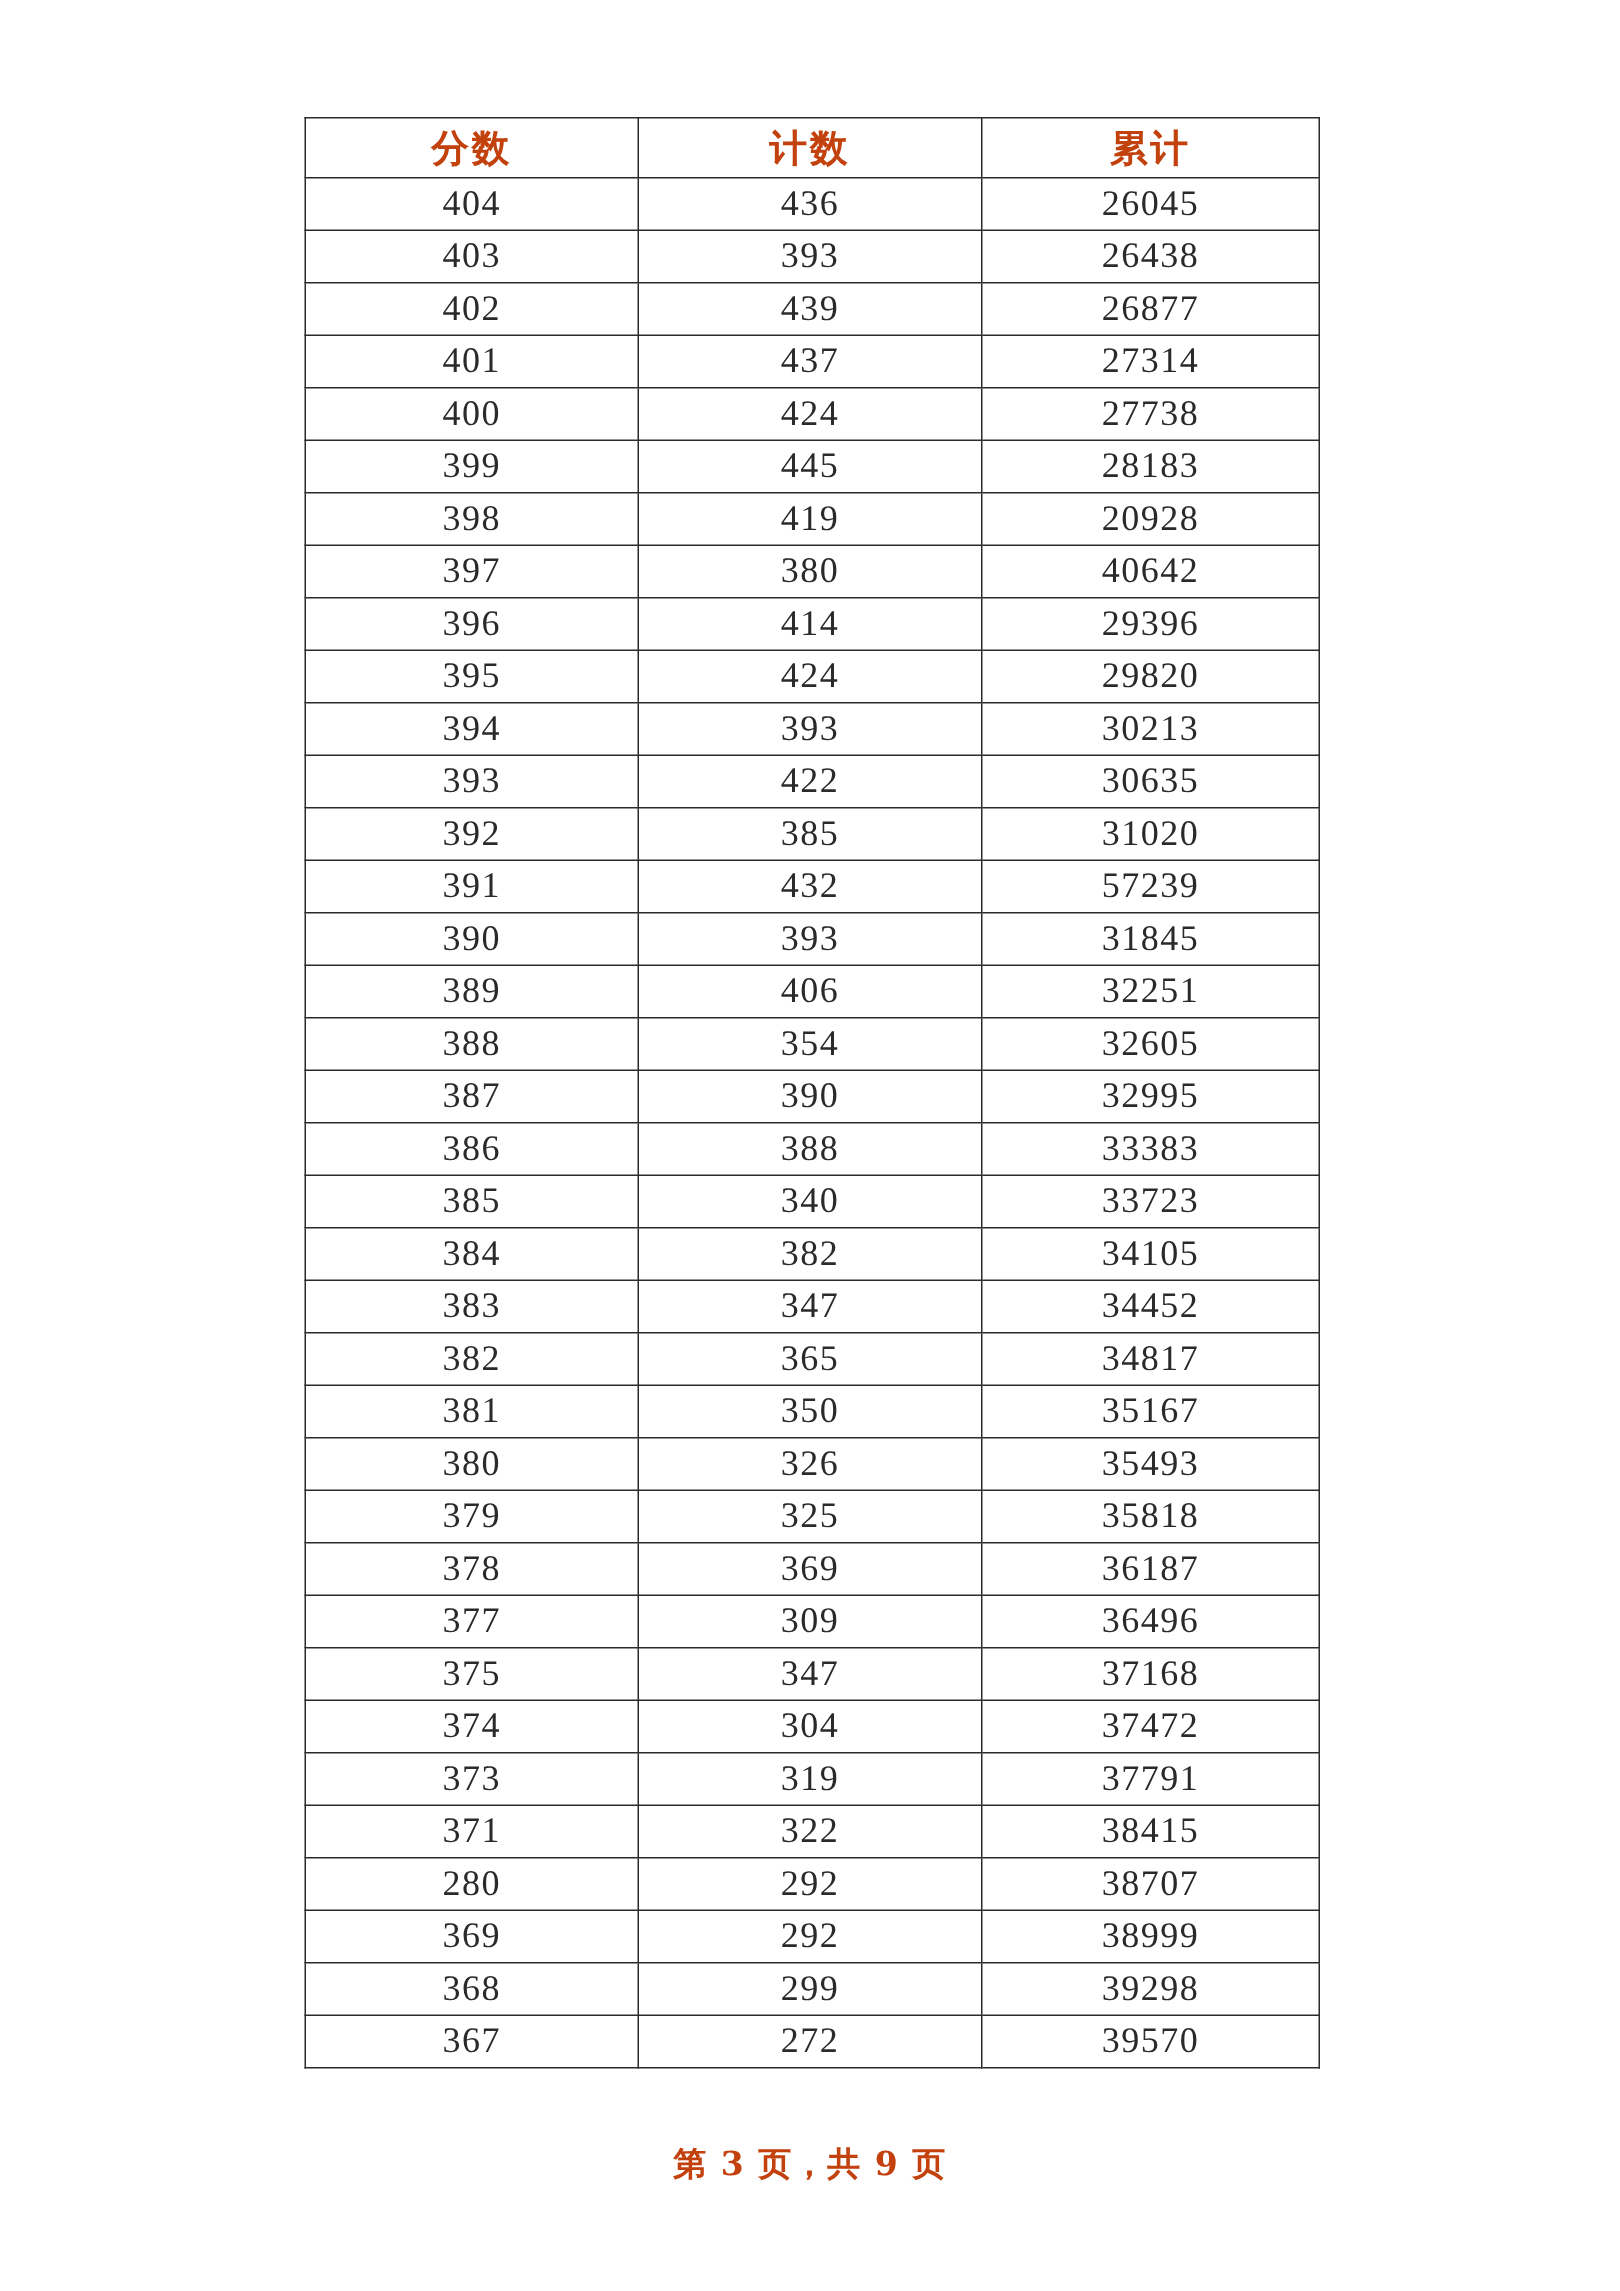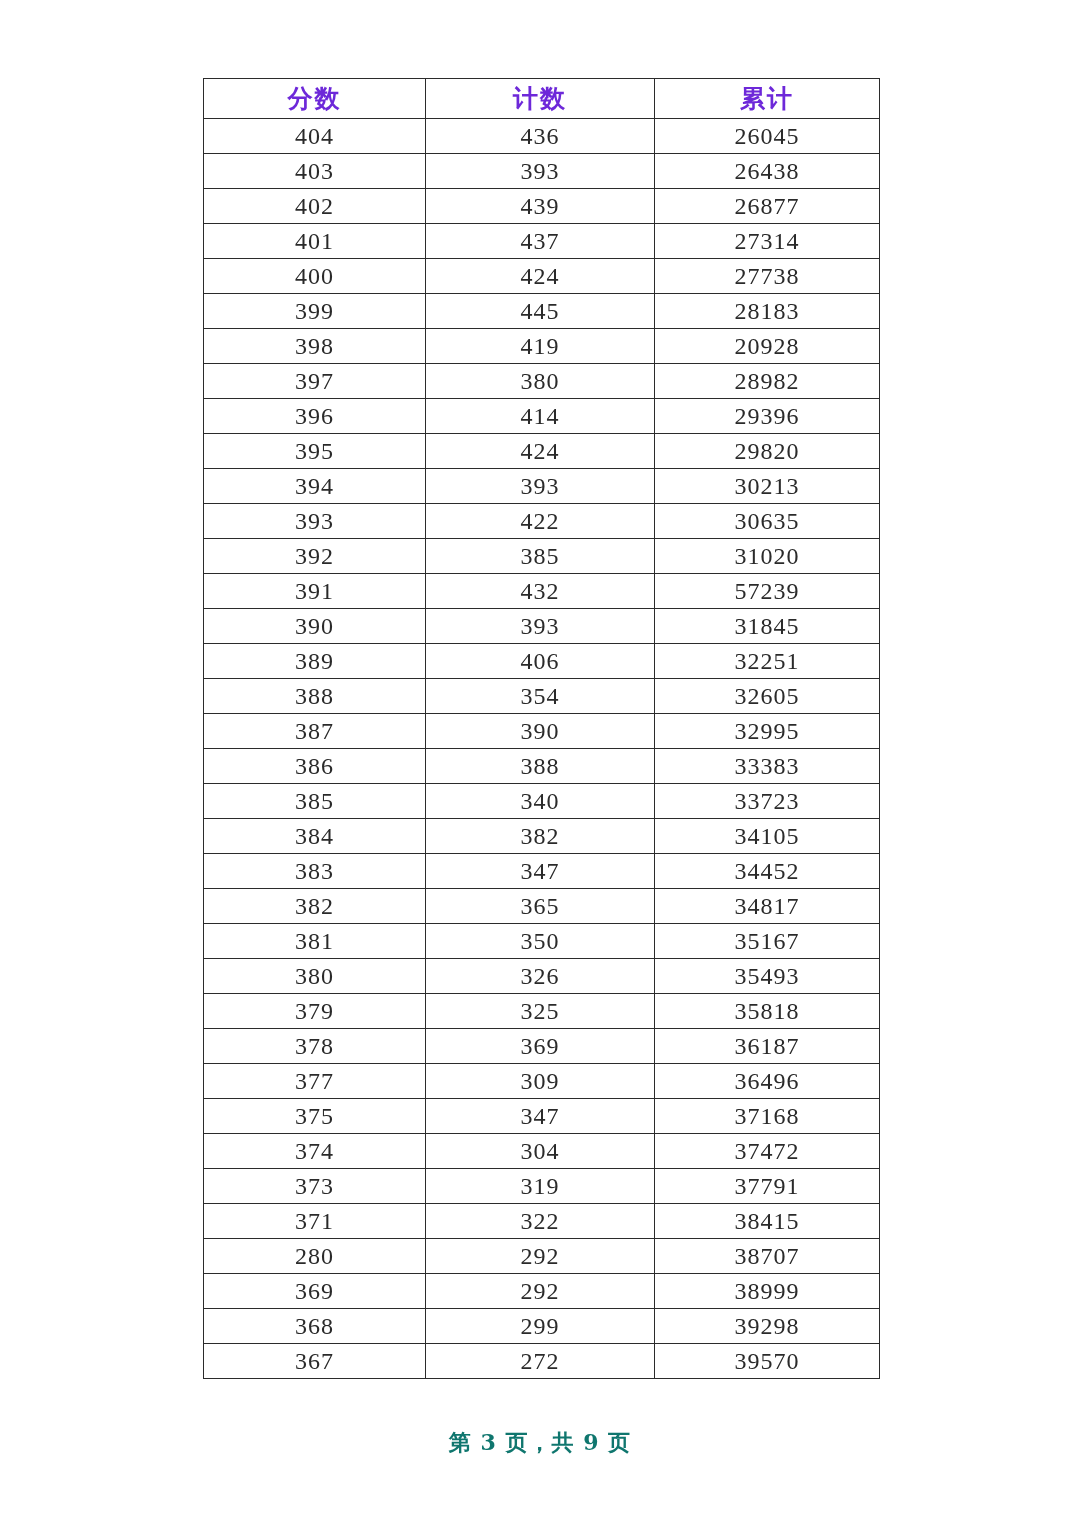--- a/index.html
+++ b/index.html
@@ -52,40 +52,40 @@
     padding: 0;
     background: #ffffff;
   }
 
   table.score-table thead th {
     height: 39px;
     font-size: 25px;
     font-weight: bold;
     font-family: "DejaVu Serif", "Liberation Serif", serif;
     letter-spacing: 2px;
-    color: #6d28d9;
+    color: #c2410c;
   }
 
   table.score-table tbody td {
     height: 34px;
     font-size: 24px;
     font-weight: normal;
     color: #2a2a2a;
     letter-spacing: 1px;
   }
 
   .footer {
     position: absolute;
     left: 0;
     top: 1428px;
     width: 1080px;
     text-align: center;
     font-size: 22px;
     font-weight: bold;
-    color: #0f766e;
+    color: #c2410c;
     font-family: "DejaVu Serif", "Liberation Serif", serif;
     letter-spacing: 1px;
   }
 </style>
 </head>
 <body>
 
 <div class="page">
 
   <div class="table-wrap">
@@ -134,21 +134,21 @@
             <td>28183</td>
           </tr>
           <tr>
             <td>398</td>
             <td>419</td>
             <td>20928</td>
           </tr>
           <tr>
             <td>397</td>
             <td>380</td>
-            <td>28982</td>
+            <td>40642</td>
           </tr>
           <tr>
             <td>396</td>
             <td>414</td>
             <td>29396</td>
           </tr>
           <tr>
             <td>395</td>
             <td>424</td>
             <td>29820</td>

